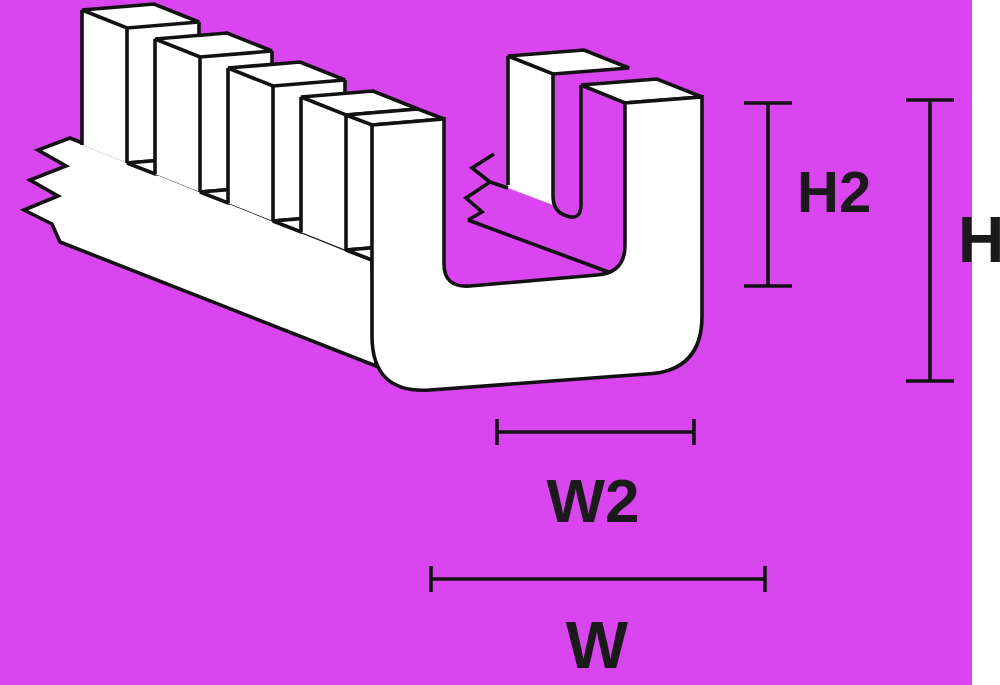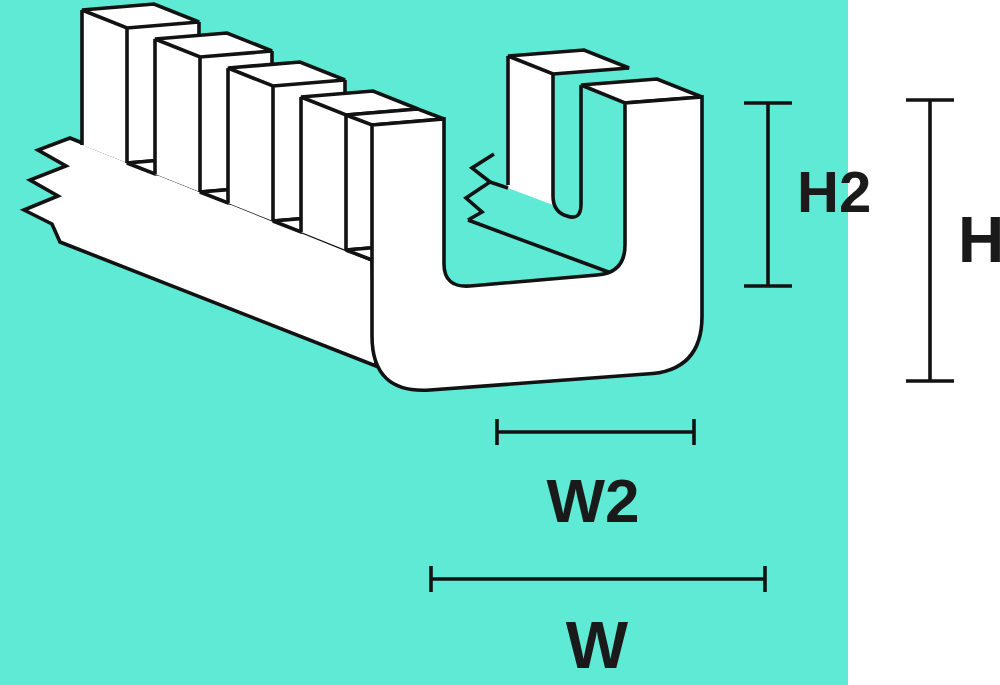--- a/index.html
+++ b/index.html
@@ -6,23 +6,23 @@
     margin: 0;
     padding: 0;
     background: #ffffff;
     width: 1000px;
     height: 685px;
     overflow: hidden;
     font-family: "Liberation Sans", sans-serif;
   }
   .canvas-wrap {
     position: relative;
-    width: 848px;
+    width: 972px;
     height: 685px;
-    background: #5eead4;
+    background: #d946ef;
   }
   svg {
     display: block;
   }
   .ln {
     fill: none;
     stroke: #121212;
     stroke-width: 3.6;
     stroke-linecap: butt;
     stroke-linejoin: miter;

